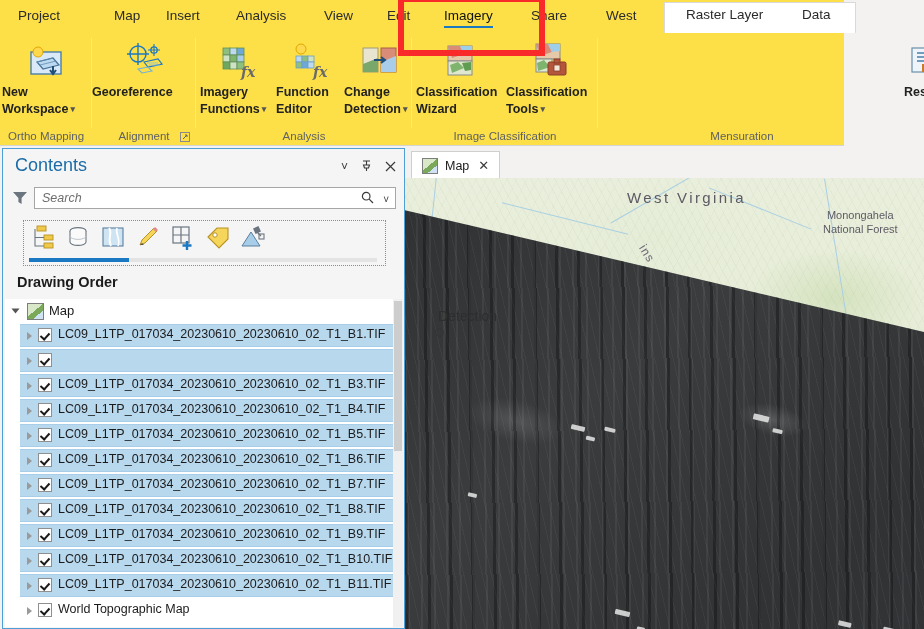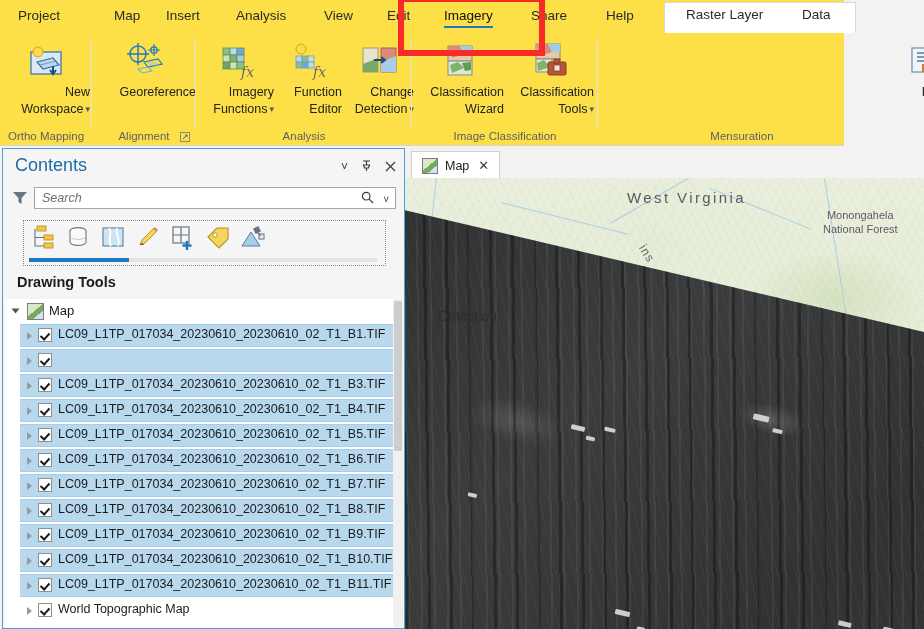--- a/index.html
+++ b/index.html
@@ -18,21 +18,21 @@
   .tab.active{color:#111;}
   .tab.active .tablabel{border-bottom:2.5px solid #1b78c2;padding-bottom:3px;}
   .ctxgroup{position:absolute;top:2px;left:664px;width:190px;height:30px;background:#ffffff;border:1px solid #d9d9d9;border-bottom:none;border-radius:1px;}
   .ctxtab{position:absolute;top:7px;font-size:13.5px;color:#2b2b2b;white-space:nowrap;}
 
   .ribbonbody{position:relative;height:110px;}
   .rgroup{position:absolute;top:0;height:110px;}
   .rgroup .gsep{position:absolute;right:0;top:4px;width:1px;height:90px;background:#e2e2e2;}
   .gcaption{position:absolute;bottom:2px;width:100%;text-align:center;font-size:11.5px;color:#5f6163;white-space:nowrap;}
   .glaunch{position:absolute;bottom:3px;right:6px;width:10px;height:10px;}
-  .bigbtn{position:absolute;top:4px;text-align:right;cursor:default;}
+  .bigbtn{position:absolute;top:4px;text-align:left;cursor:default;font-weight:bold;}
   .bigbtn .ico{height:44px;display:flex;align-items:flex-end;justify-content:center;}
   .bigbtn .lbl{font-size:12.5px;line-height:14px;color:#222;white-space:nowrap;margin-top:3px;}
   .chev{display:inline-block;margin-left:2px;font-size:9px;color:#555;vertical-align:1px;}
 
   
   .annot{position:absolute;left:398px;top:-4px;width:147px;height:60px;border:6px solid #f92a2a;box-sizing:border-box;z-index:40;pointer-events:none;}
 
   
   .pane{position:absolute;left:2px;top:148px;width:403px;height:481px;background:#f5f5f5;border:1px solid #4f9fd6;box-sizing:border-box;text-align:right;}
   .panehdr{position:relative;height:36px;}
@@ -122,21 +122,21 @@
     <div class="tabstrip">
       <div class="ctxgroup"></div>
       <div class="tab" style="left:14px"><span class="tablabel">Project</span></div>
       <div class="tab" style="left:110px"><span class="tablabel">Map</span></div>
       <div class="tab" style="left:162px"><span class="tablabel">Insert</span></div>
       <div class="tab" style="left:232px"><span class="tablabel">Analysis</span></div>
       <div class="tab" style="left:320px"><span class="tablabel">View</span></div>
       <div class="tab" style="left:383px"><span class="tablabel">Edit</span></div>
       <div class="tab active" style="left:440px"><span class="tablabel">Imagery</span></div>
       <div class="tab" style="left:527px"><span class="tablabel">Share</span></div>
-      <div class="tab" style="left:602px"><span class="tablabel">Help</span></div>
+      <div class="tab" style="left:602px"><span class="tablabel">West</span></div>
       <div class="ctxtab" style="left:686px">Raster Layer</div>
       <div class="ctxtab" style="left:802px">Data</div>
     </div>
 
     <div class="ribbonbody">
 
       <div class="rgroup" style="left:0;width:92px">
         <div class="bigbtn" style="left:2px;width:88px">
           <div class="ico">
             <svg width="42" height="42" viewBox="0 0 42 42">
@@ -385,21 +385,21 @@
             <rect x="19" y="10" width="5" height="5" fill="none" stroke="#6b7580" stroke-width="1.1"></rect>
             <path d="M17 8 L21 12" stroke="#6b7580" stroke-width="1.2"></path>
           </svg>
         </span>
       </div>
       <div class="tbscroll">
           <i></i>
         </div>
     </div>
 
-    <div class="drawhdr">Drawing Tools</div>
+    <div class="drawhdr">Drawing Order</div>
 
     <div class="tree">
       <div class="maprow">
         <div class="tri"></div>
         <div class="mapico"></div>
         <div class="mlbl">Map</div>
       </div>
       <div id="layer-rows">
           <div class="lrow">
             <div class="sel"></div>

